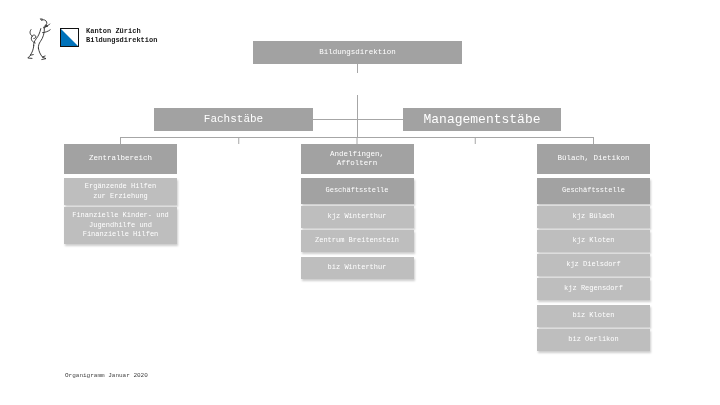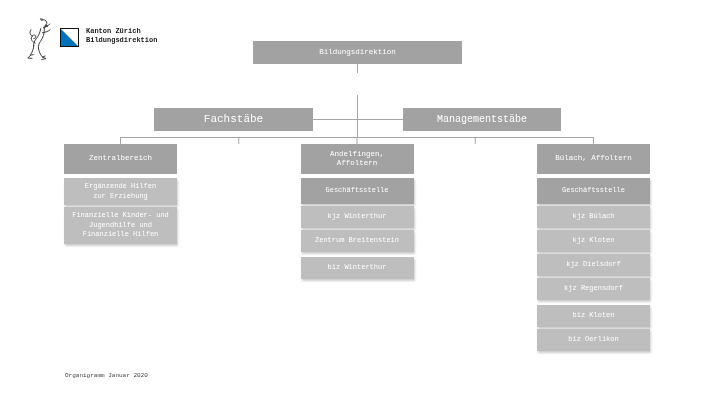--- a/index.html
+++ b/index.html
@@ -15,21 +15,21 @@
     white-space:pre-line;
     font-size:7px; line-height:9.5px;
   }
   .dark  { background:var(--box-dark,#a2a2a2); }
   .light { background:var(--box-light,#bebebe); }
 
   
   .box-root   { position:absolute; left:253px; top:41px;  width:209px; height:23px; font-size:7.5px; }
   .box-office { position:absolute; left:264px; top:73px;  width:189px; height:22px; font-size:7.5px; }
   .box-stab-left  { position:absolute; left:154px; top:108px; width:159px; height:23px; font-size:11px; }
-  .box-stab-right { position:absolute; left:403px; top:108px; width:158px; height:23px; font-size:10px; }
+  .box-stab-right { position:absolute; left:403px; top:108px; width:158px; height:23px; font-size:13px; }
 
   
   .lines { position:absolute; top:0; left:0; width:720px; height:405px; pointer-events:none; }
   .lines line { stroke:var(--line,#a6a6a6); stroke-width:1; }
 
   
   .columns{
     position:absolute; left:64px; top:144px; width:586px;
     display:flex; justify-content:space-between; align-items:flex-start;gap:12px;
   }
@@ -117,21 +117,21 @@
       <div class="obox dark col-header">Andelfingen,
 Affoltern</div>
       <div class="col-items">
           <div class="obox item dark">Geschäftsstelle</div>
           <div class="obox item light">kjz Winterthur</div>
           <div class="obox item light">Zentrum Breitenstein</div>
           <div class="obox item light gap-before">biz Winterthur</div>
         </div>
     </div>
       <div class="column">
-      <div class="obox dark col-header">Bülach, Affoltern</div>
+      <div class="obox dark col-header">Bülach, Dietikon</div>
       <div class="col-items">
           <div class="obox item dark">Geschäftsstelle</div>
           <div class="obox item light">kjz Bülach</div>
           <div class="obox item light">kjz Kloten</div>
           <div class="obox item light">kjz Dielsdorf</div>
           <div class="obox item light">kjz Regensdorf</div>
           <div class="obox item light gap-before">biz Kloten</div>
           <div class="obox item light">biz Oerlikon</div>
         </div>
     </div>

